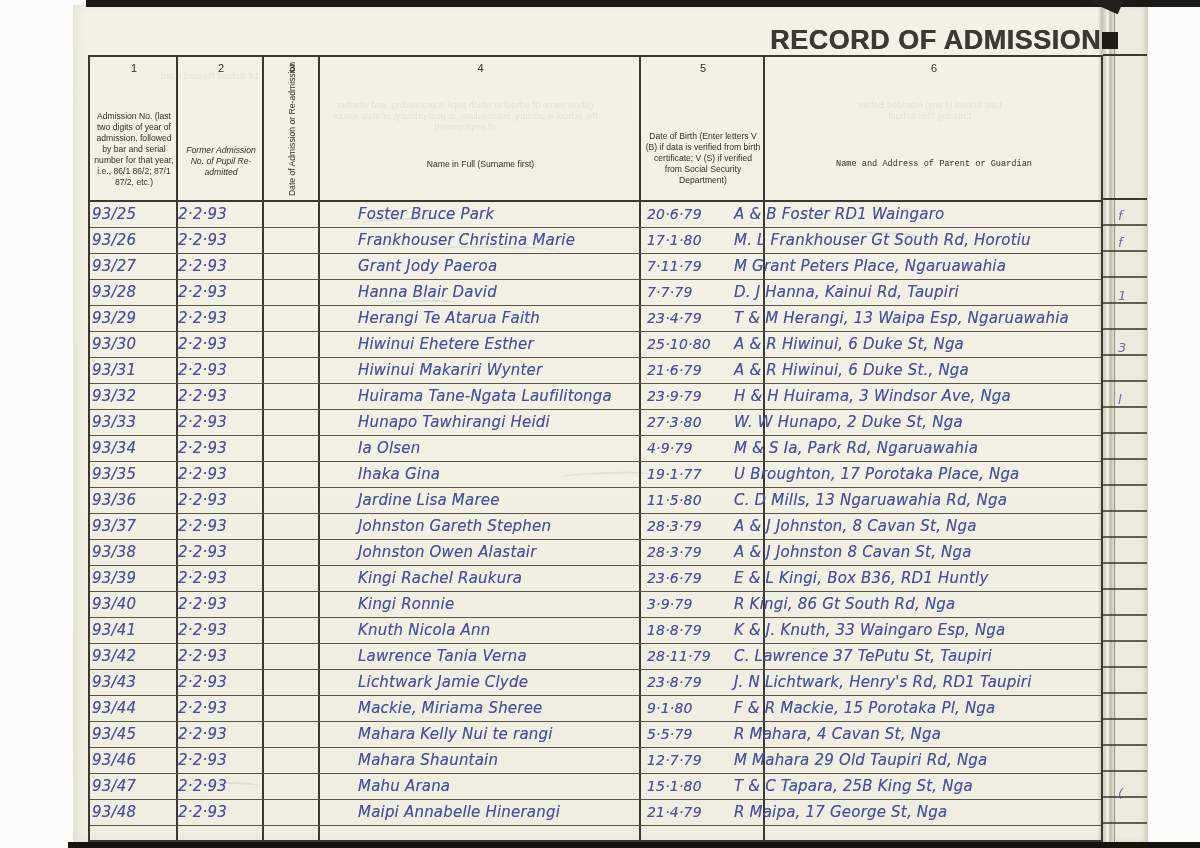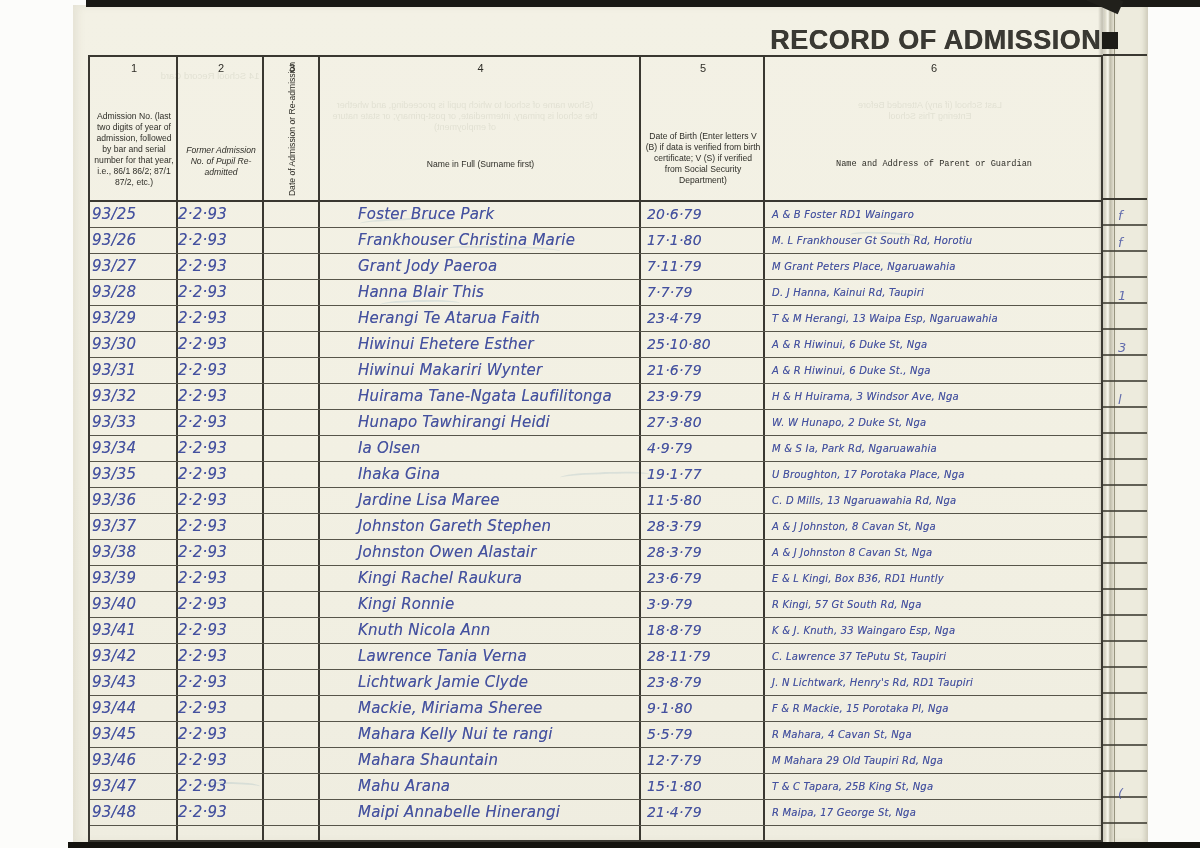--- a/index.html
+++ b/index.html
@@ -53,21 +53,21 @@
   .tbody{position:absolute;left:0;top:145px;width:100%;}
   .row{position:relative;width:100%;height:26px;border-bottom:1.2px solid #57554a;box-sizing:border-box;}
   .row.empty{border-bottom:none;height:25px;}
   .hw{position:absolute;top:0;height:26px;line-height:25px;white-space:nowrap;overflow:visible;
     font-family:"DejaVu Sans",sans-serif;font-style:italic;color:#44519f;
     font-size:15px;letter-spacing:.2px;text-shadow:0 0 .5px rgba(68,81,159,.55);}
   .c1{left:2px;width:78px}
   .c2{left:88px;width:76px}
   .c4{left:268px;width:280px}
   .c5{left:557px;width:115px;font-size:14px}
-  .c6{left:682px;width:331px;font-size:10px}
+  .c6{left:644px;width:331px;font-size:15px}
 
   
   .ghost{position:absolute;transform:scaleX(-1);color:#8d927c;opacity:.17;
     font-size:9px;line-height:11px;text-align:center;pointer-events:none;}
   .g-dest{left:330px;top:100px;width:270px;}
   .g-school{left:845px;top:100px;width:170px;}
   .g-card{left:150px;top:70px;width:120px;font-size:9.5px;}
   .smudge{position:absolute;border-top:2px solid rgba(92,140,165,.16);border-radius:45%;height:7px;pointer-events:none;}
 
   
@@ -154,21 +154,21 @@
         <div class="row">
           <span class="hw c1">93/27</span>
           <span class="hw c2">2·2·93</span>
           <span class="hw c4">Grant  Jody  Paeroa</span>
           <span class="hw c5">7·11·79</span>
           <span class="hw c6">M Grant   Peters Place, Ngaruawahia</span>
         </div>
         <div class="row">
           <span class="hw c1">93/28</span>
           <span class="hw c2">2·2·93</span>
-          <span class="hw c4">Hanna  Blair  This</span>
+          <span class="hw c4">Hanna  Blair  David</span>
           <span class="hw c5">7·7·79</span>
           <span class="hw c6">D. J Hanna, Kainui Rd, Taupiri</span>
         </div>
         <div class="row">
           <span class="hw c1">93/29</span>
           <span class="hw c2">2·2·93</span>
           <span class="hw c4">Herangi  Te Atarua  Faith</span>
           <span class="hw c5">23·4·79</span>
           <span class="hw c6">T &amp; M Herangi, 13 Waipa Esp, Ngaruawahia</span>
         </div>
@@ -240,21 +240,21 @@
           <span class="hw c2">2·2·93</span>
           <span class="hw c4">Kingi  Rachel  Raukura</span>
           <span class="hw c5">23·6·79</span>
           <span class="hw c6">E &amp; L Kingi, Box B36, RD1  Huntly</span>
         </div>
         <div class="row">
           <span class="hw c1">93/40</span>
           <span class="hw c2">2·2·93</span>
           <span class="hw c4">Kingi  Ronnie</span>
           <span class="hw c5">3·9·79</span>
-          <span class="hw c6">R Kingi, 57 Gt South Rd, Nga</span>
+          <span class="hw c6">R Kingi, 86 Gt South Rd, Nga</span>
         </div>
         <div class="row">
           <span class="hw c1">93/41</span>
           <span class="hw c2">2·2·93</span>
           <span class="hw c4">Knuth  Nicola  Ann</span>
           <span class="hw c5">18·8·79</span>
           <span class="hw c6">K &amp; J. Knuth, 33 Waingaro Esp, Nga</span>
         </div>
         <div class="row">
           <span class="hw c1">93/42</span>

